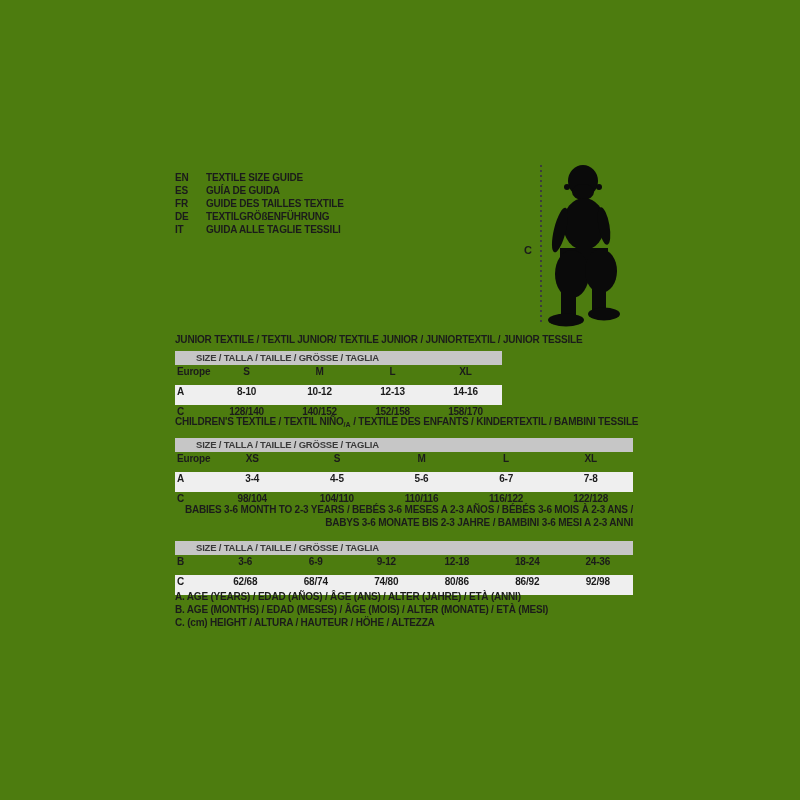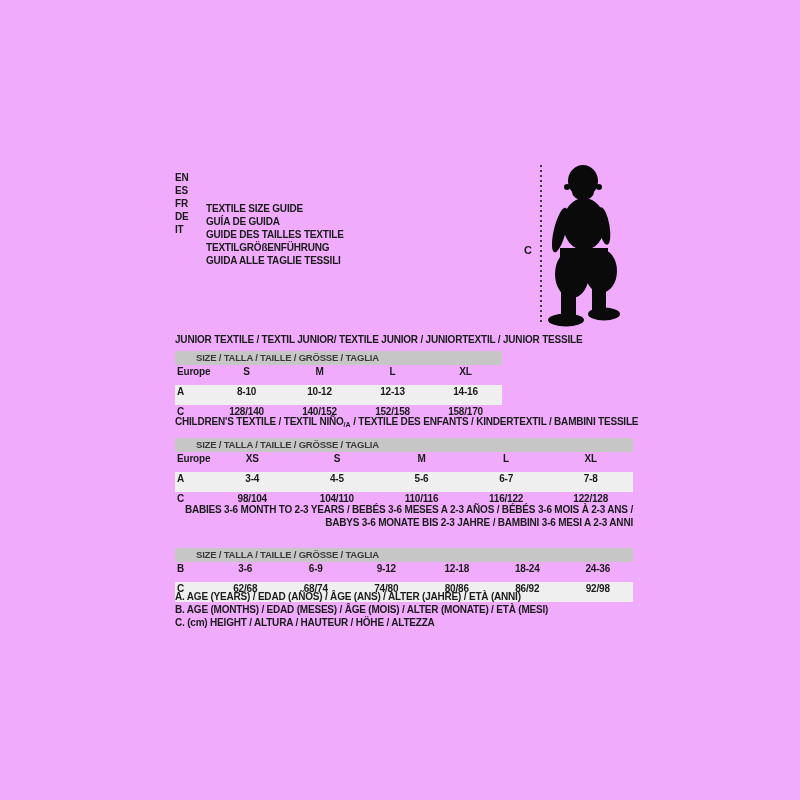--- a/index.html
+++ b/index.html
@@ -1,28 +1,28 @@
 <!DOCTYPE html>
 <html><head>
 <meta charset="utf-8">
 <style>
   * { margin:0; padding:0; box-sizing:border-box; }
   html,body { background:#fff; }
   #canvas {
-    position:relative; width:800px; height:800px; background:#f0abfc;
+    position:relative; width:800px; height:800px; background:#4d7c0f;
     font-family:"Liberation Sans", sans-serif;
     color:#1b1b1b; font-weight:bold; letter-spacing:-0.2px;
     overflow:hidden;
   }
 
   
   .langs { position:absolute; left:175px; top:171px; }
   .lang-row { display:flex; height:13px; line-height:13px; font-size:10px; }
   .lang-code { width:31px; }
-  .lang-name { white-space:nowrap;margin-top:31px; }
+  .lang-name { white-space:nowrap; }
 
   
   .figure { position:absolute; left:524px; top:160px; width:112px; height:172px; }
   .dash-line {
     position:absolute; left:16px; top:5px; width:2px; height:160px;
     background:repeating-linear-gradient(to bottom, #3c3c3c 0 2px, transparent 2px 5px);
   }
   .c-label { position:absolute; left:0; top:84px; font-size:11px; }
   .silhouette { position:absolute; left:22px; top:4px; }
 
@@ -34,21 +34,21 @@
     font-size:9.5px; color:#3a3a3a; white-space:nowrap;
   }
   .trow { display:flex; height:20px; line-height:14px; }
   .trow .lab { width:35px; padding-left:2px; }
   .trow .cell { flex:1; text-align:center; }
   .t1 { top:333px; width:327px; }
   .t1 .tbl-title { margin-bottom:5px; }
   .t2 { top:415px; width:458px; }
   .t2 .tbl-title { margin-bottom:7px; }
   .t3 { top:503px; width:458px; }
-  .t3 .titles { margin-bottom:19px; }
+  .t3 .titles { margin-bottom:12px; }
   .sub-a { font-size:7px; vertical-align:-2px; letter-spacing:0; }
 
   
   .legend { position:absolute; left:175px; top:590px; }
   .legend-line { font-size:10px; line-height:13px; white-space:nowrap; }
 </style>
 </head>
 <body>
 
 <div id="canvas">

